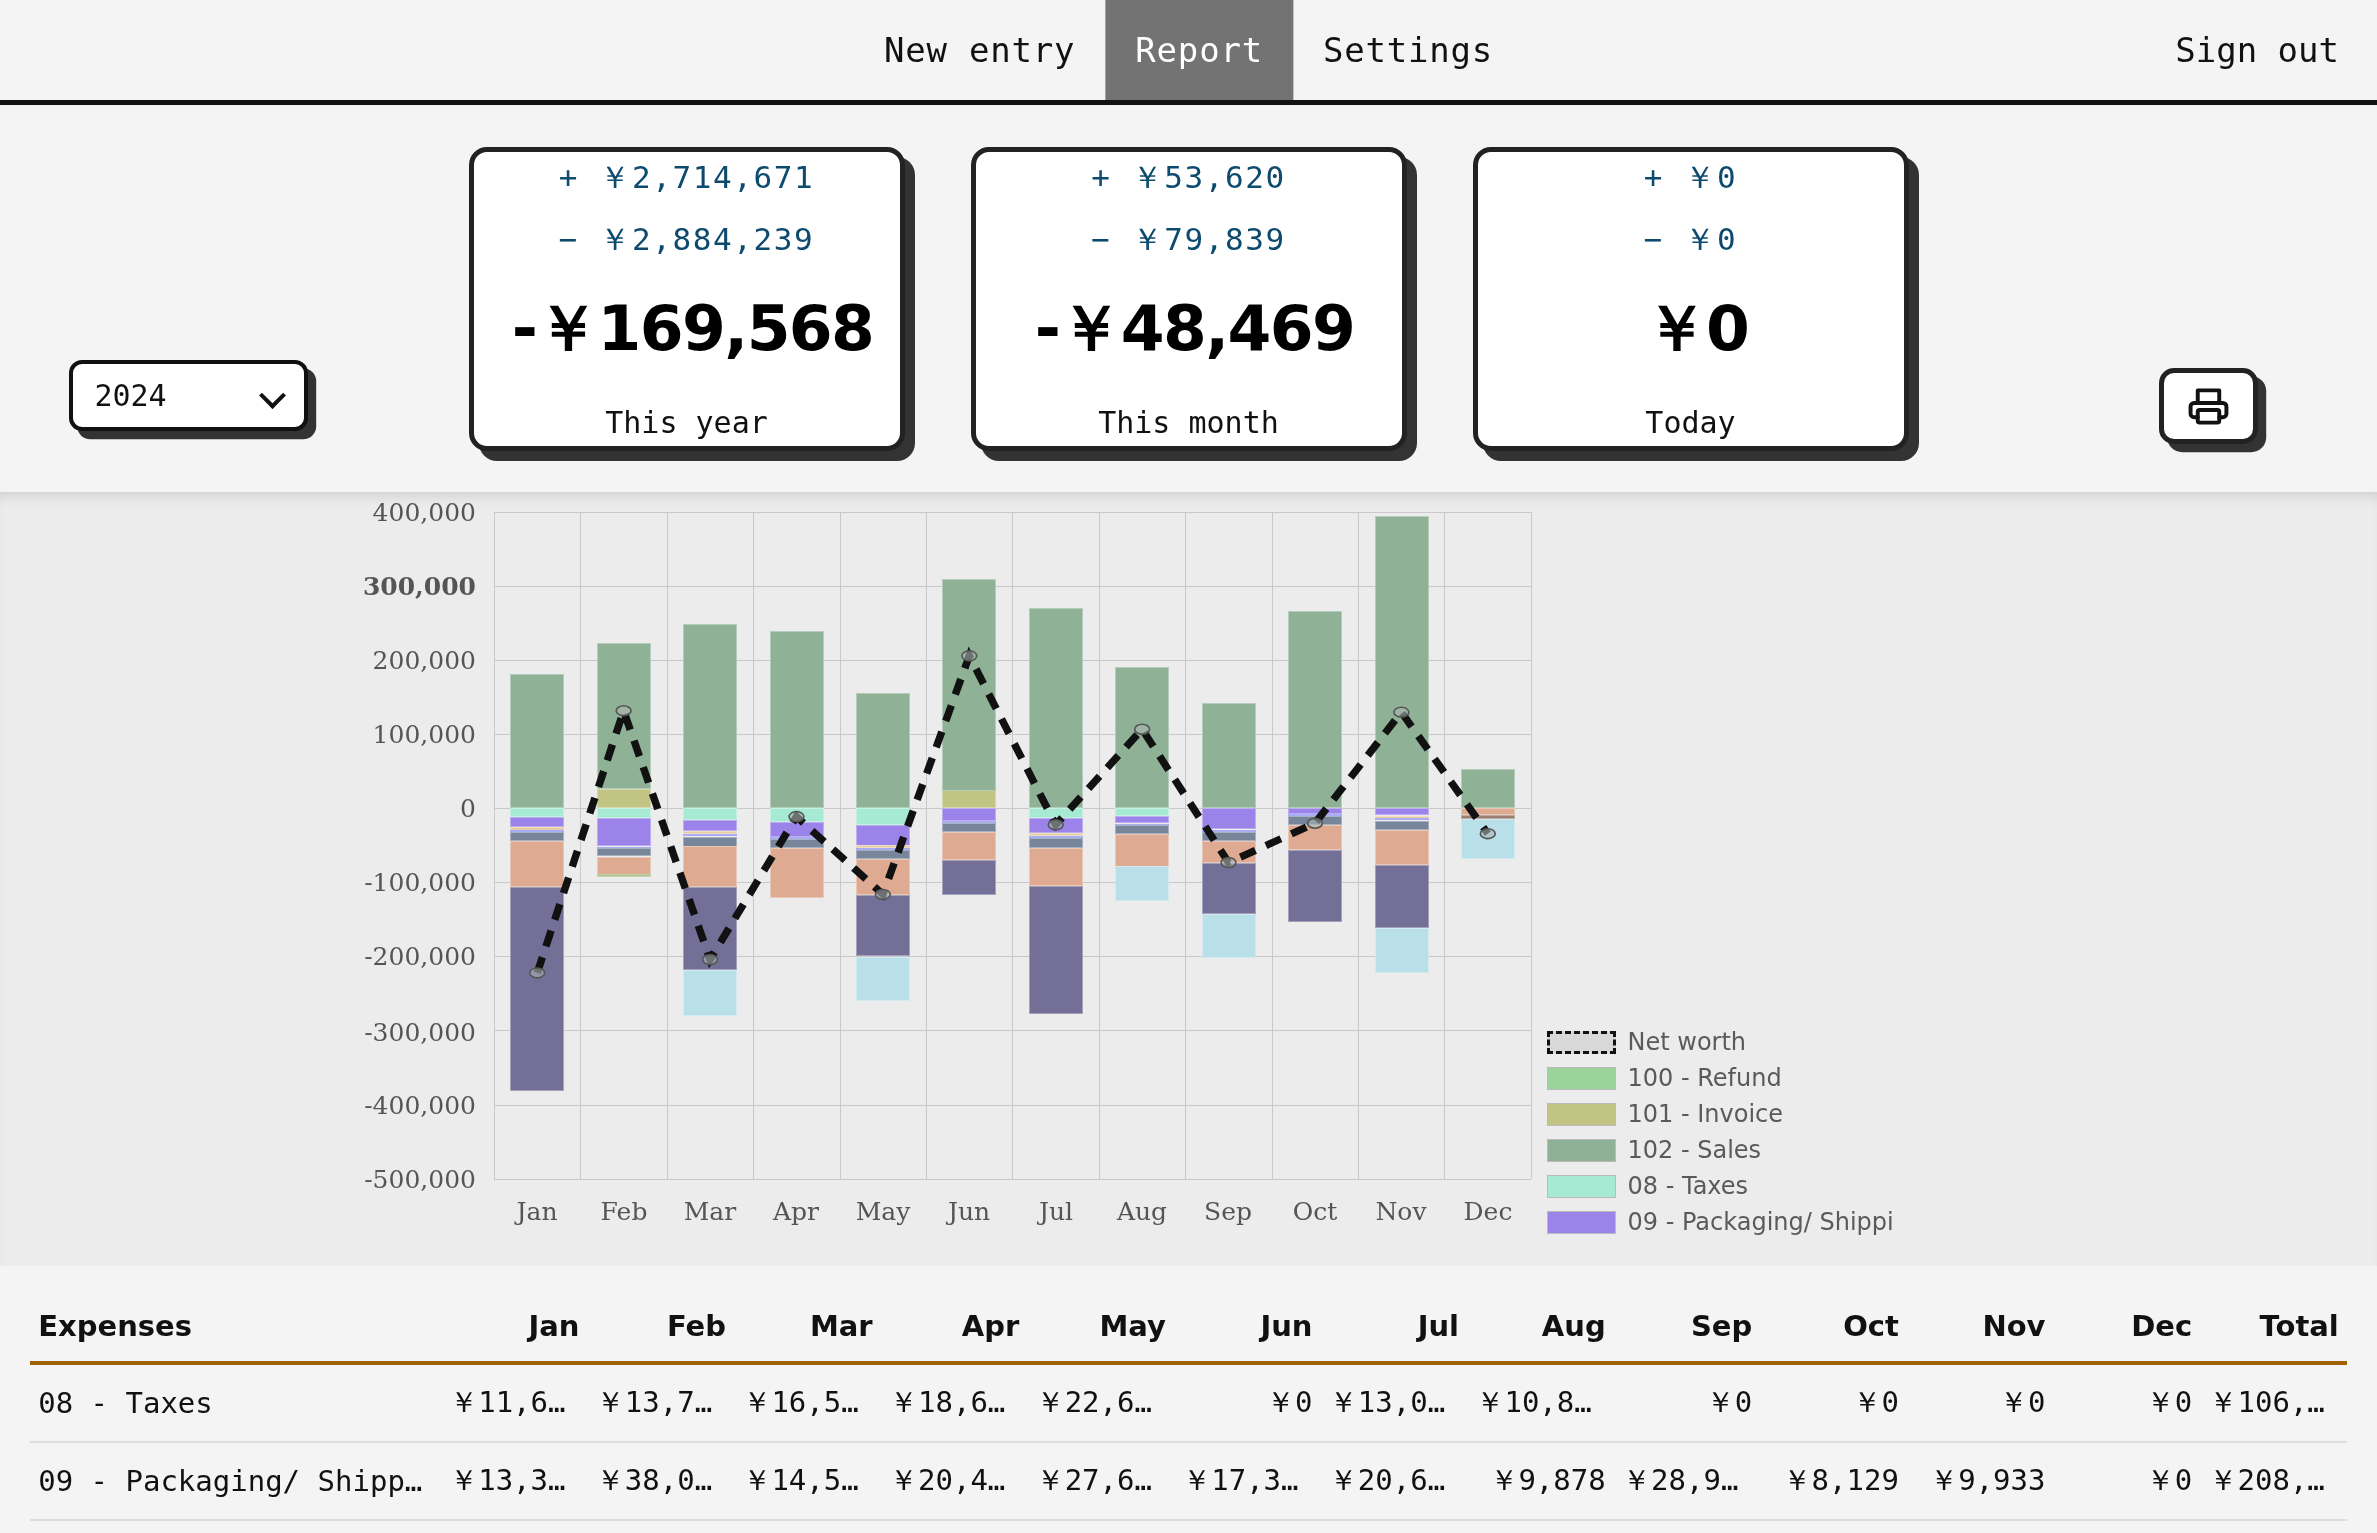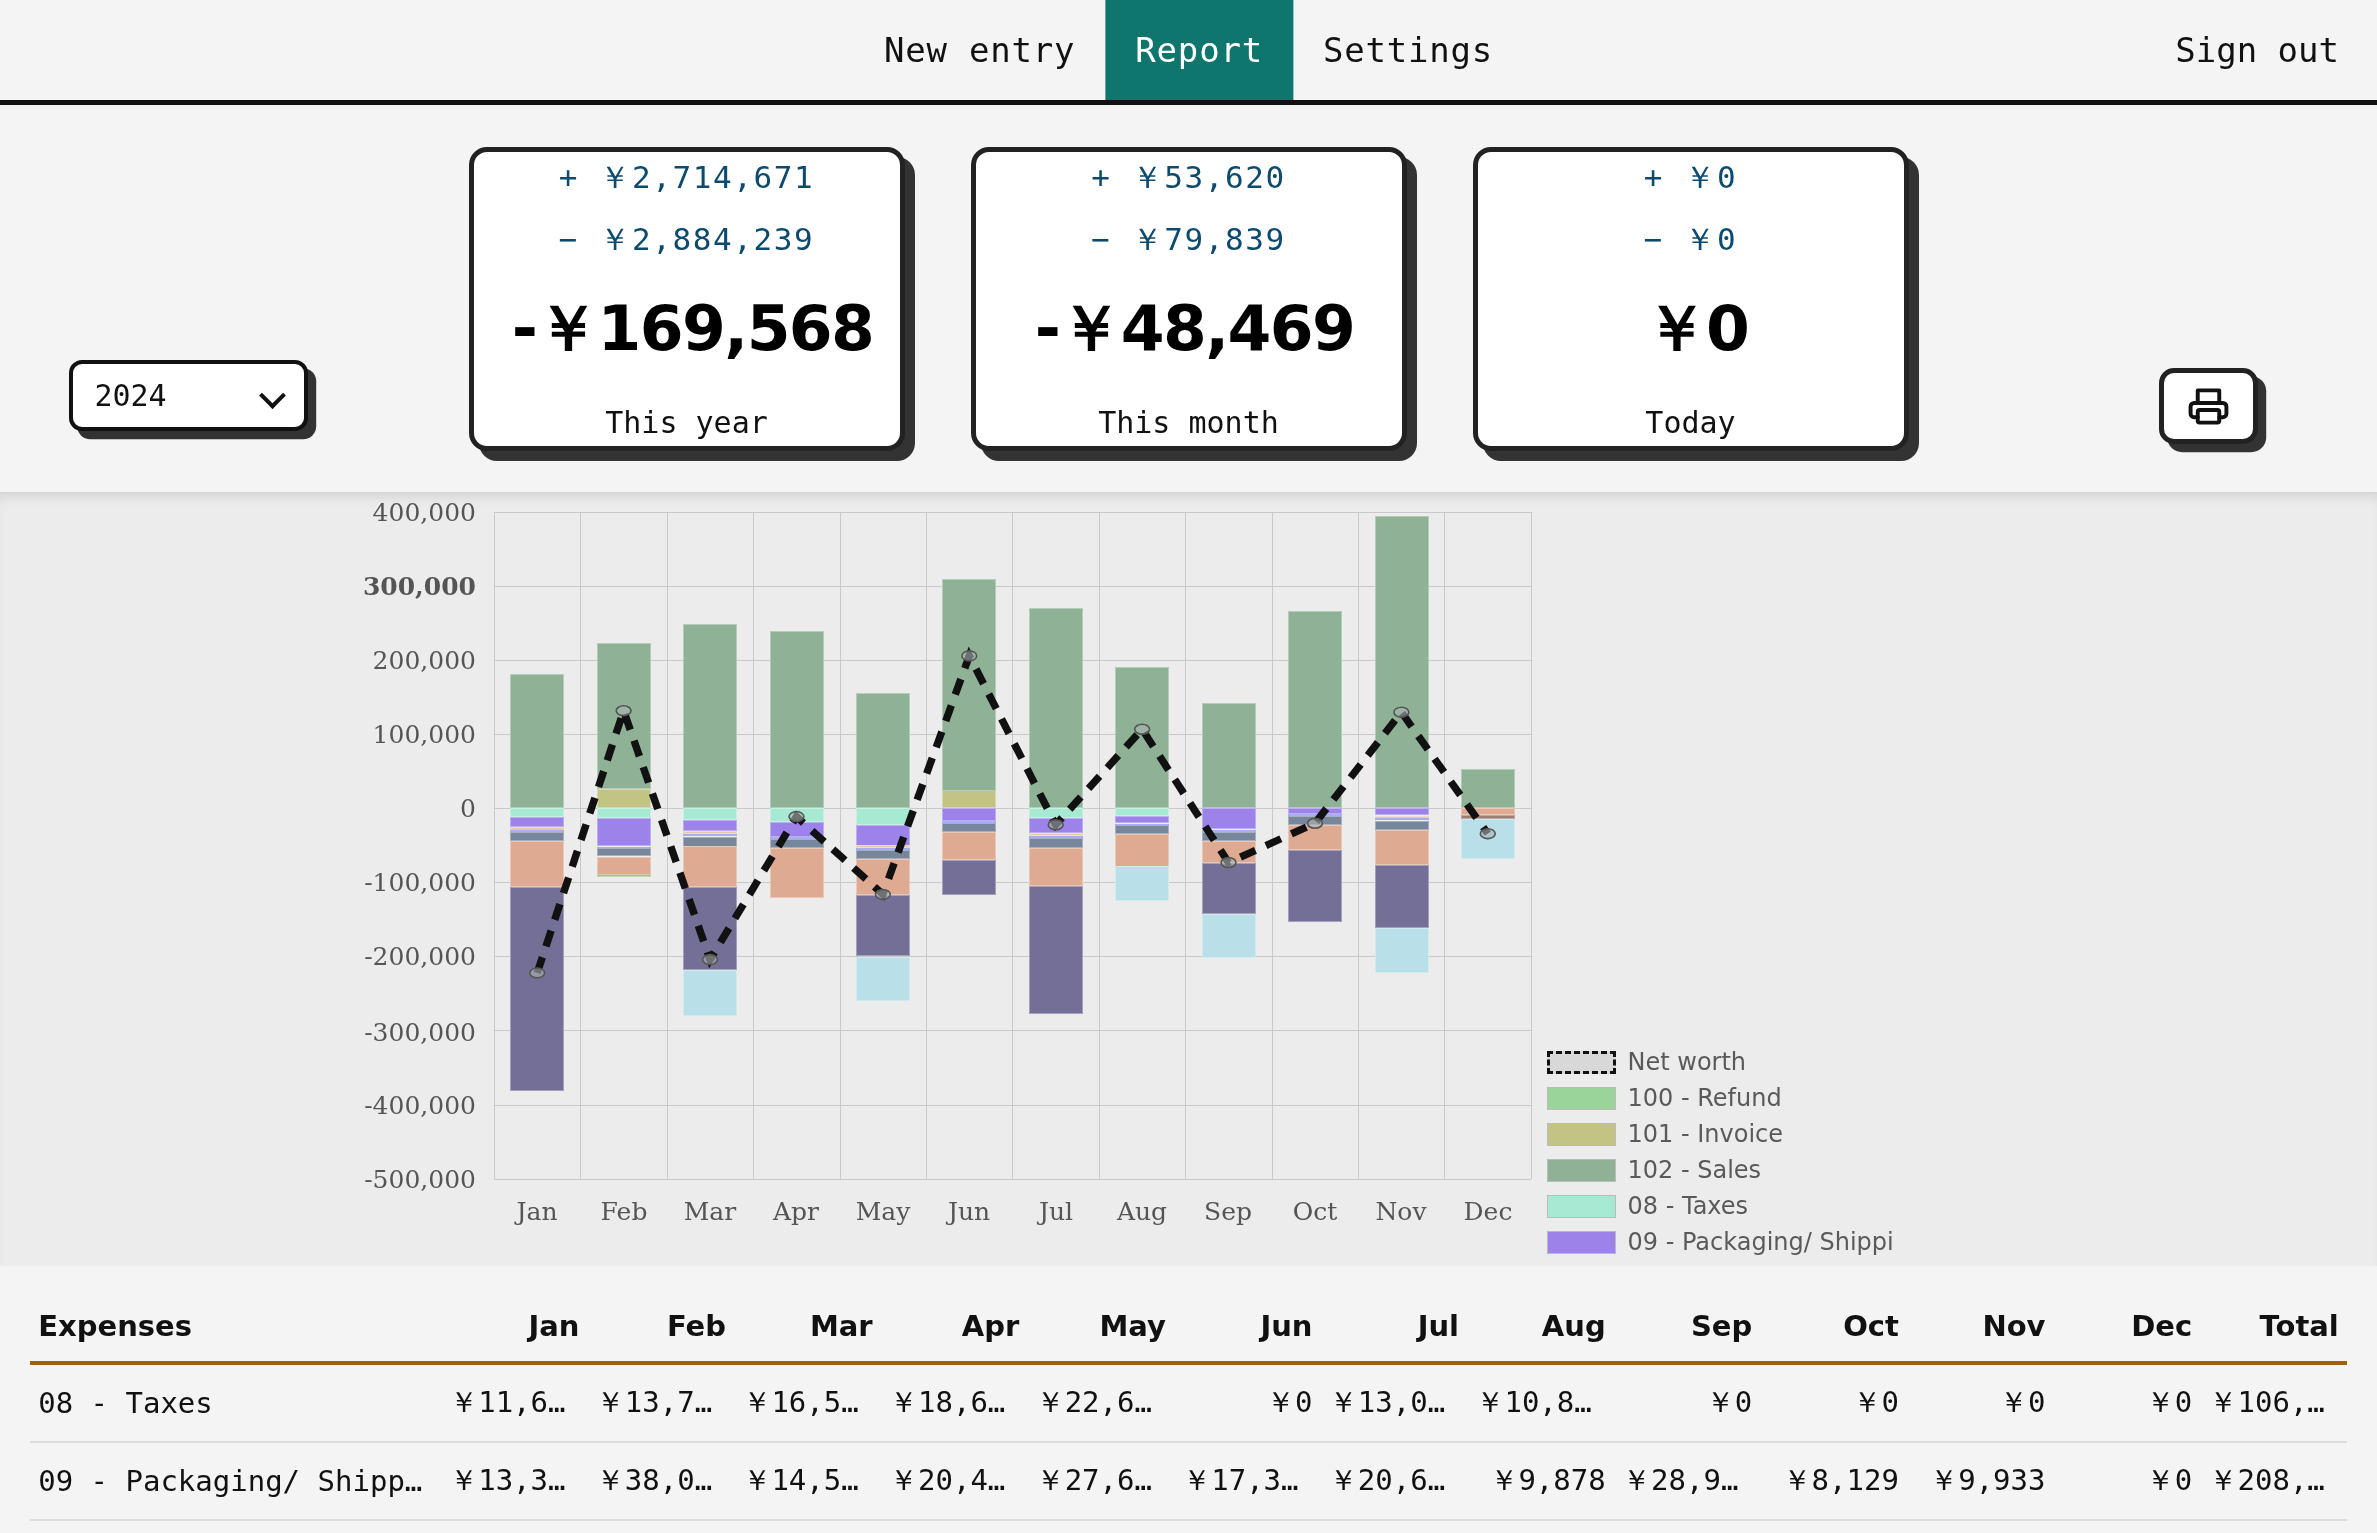--- a/index.html
+++ b/index.html
@@ -27,21 +27,21 @@
   }
   .nav-item {
     display: flex; align-items: center;
     padding: 0 30px;
     font-size: 34px;
     letter-spacing: 0.8px;
     color: #111;
     cursor: pointer;
     white-space: nowrap;
   }
-  .nav-item.active { background: #0f766e; color: #fff; }
+  .nav-item.active { background: #737373; color: #fff; }
   .nav-signout {
     position: absolute;
     right: 38px; top: 0; bottom: 0;
     display: flex; align-items: center;
     font-size: 34px; color: #111; cursor: pointer;
     white-space: nowrap;
   }
 
   
   .topsec {
@@ -153,21 +153,21 @@
     position: absolute; top: 685px;
     transform: translateX(-50%);
     font-family: "DejaVu Serif", "Liberation Serif", serif;
     font-size: 25px; color: #555;
   }
   .netline { position: absolute; left: 0; top: 0; width: 100%; height: 100%; overflow: visible; }
 
   
   .legend {
     position: absolute;
-    left: 1547px; top: 552px;
+    left: 1547px; top: 532px;
     width: 346px;
     overflow: hidden;
   }
   .legitem { display: flex; align-items: center; height: 36px; white-space: nowrap; cursor: pointer; }
   .swatch { width: 69px; height: 23px; border: 0.8px solid #bbb; flex: none; margin-right: 11.5px; }
   .swatch.dash { background: #d8d8d8; border: 3.3px dashed #111; }
   .legtxt {
     font-family: "DejaVu Sans", "Liberation Sans", sans-serif;
     font-size: 24px; color: #5a5a5a;
   }

